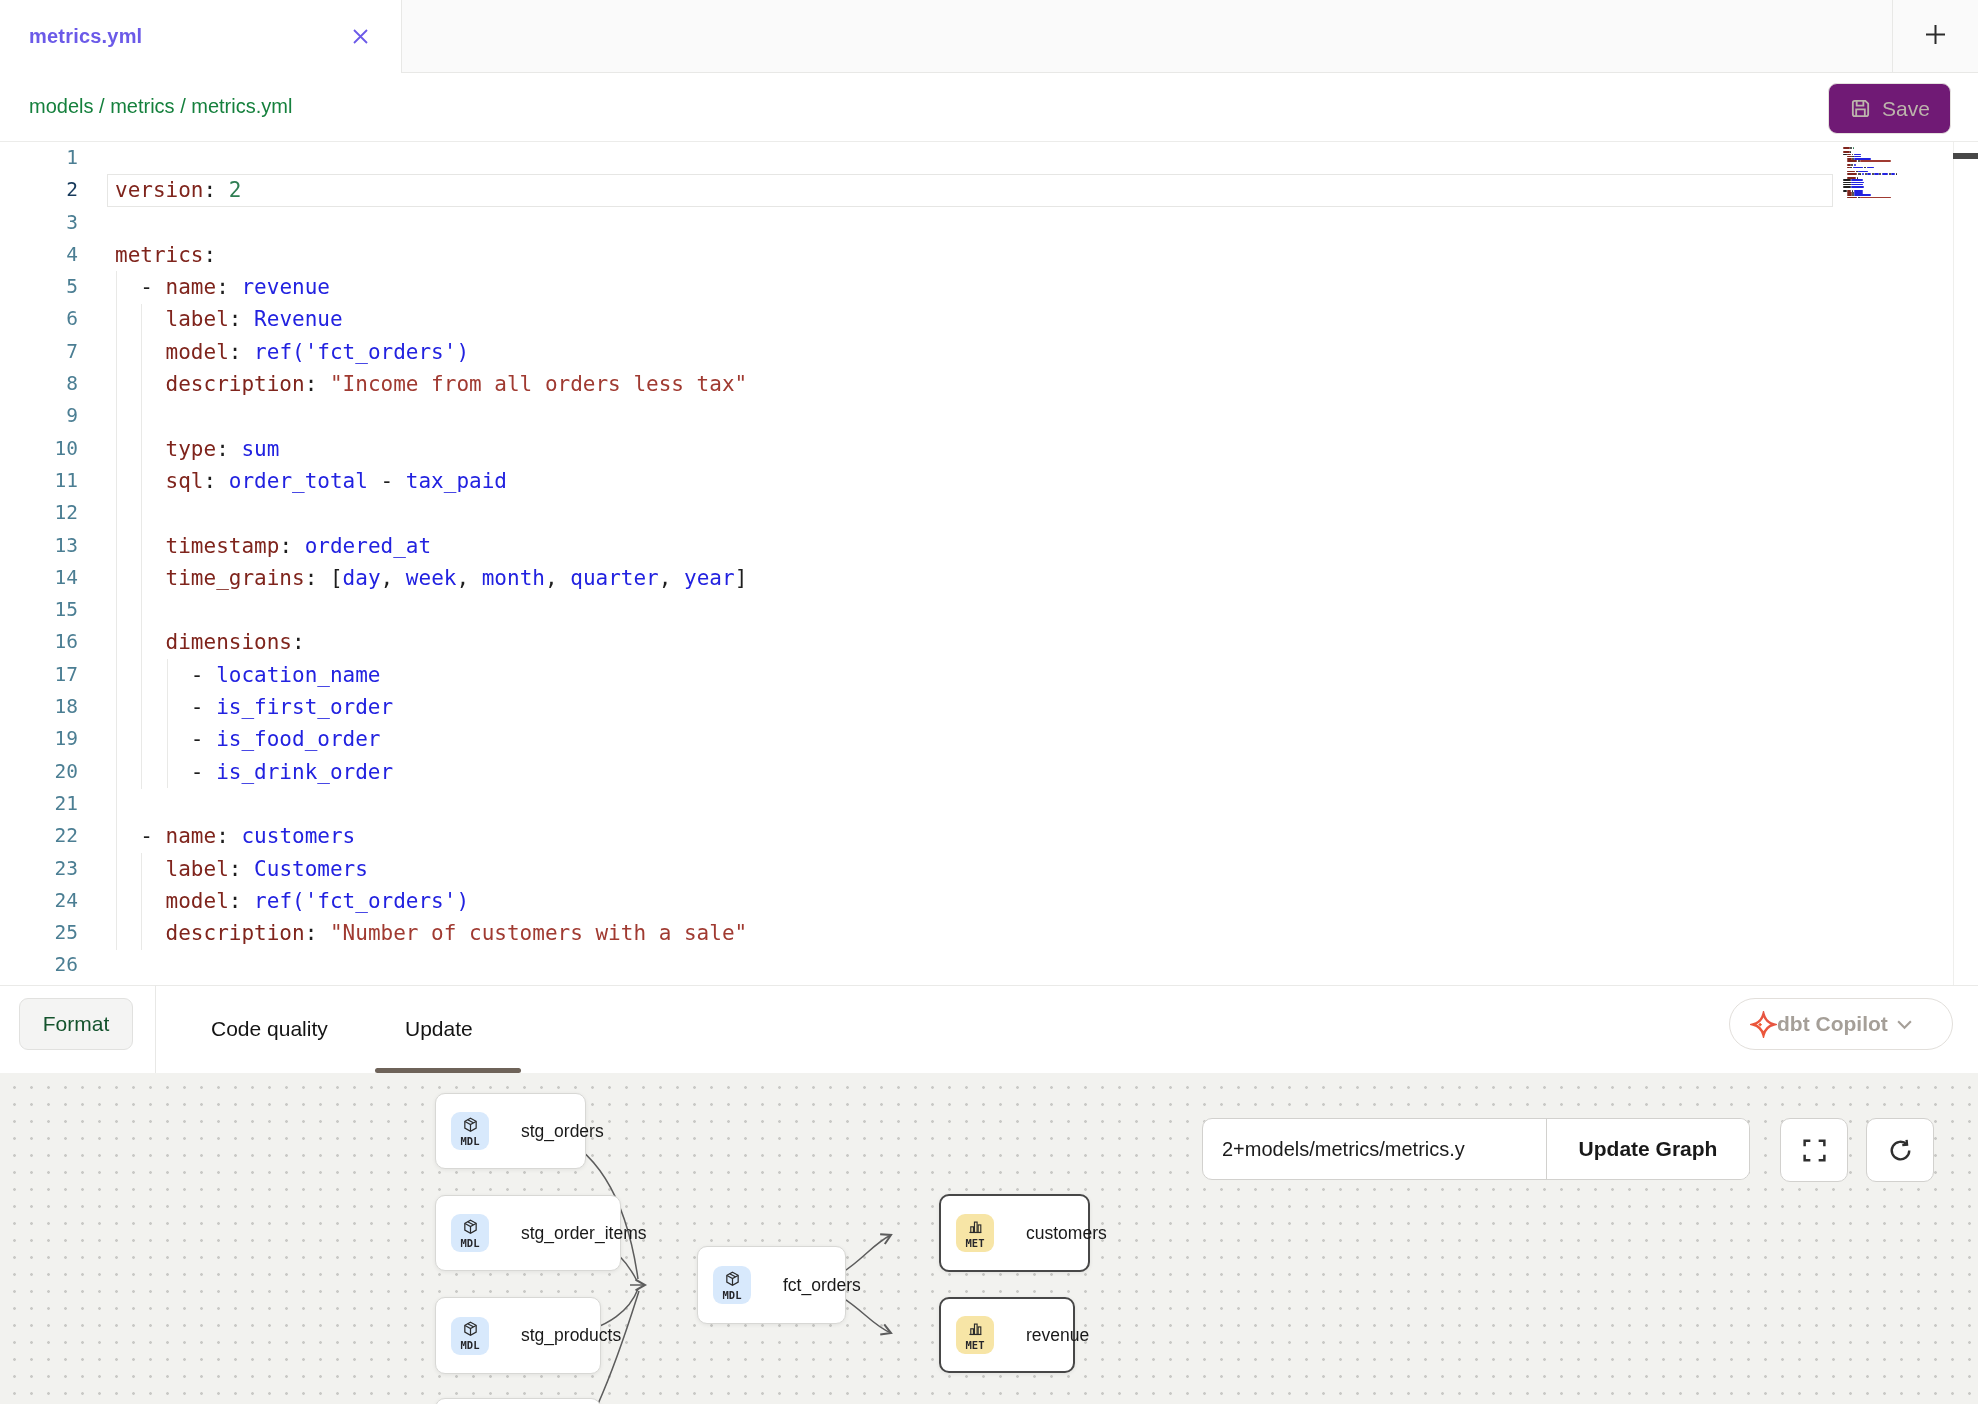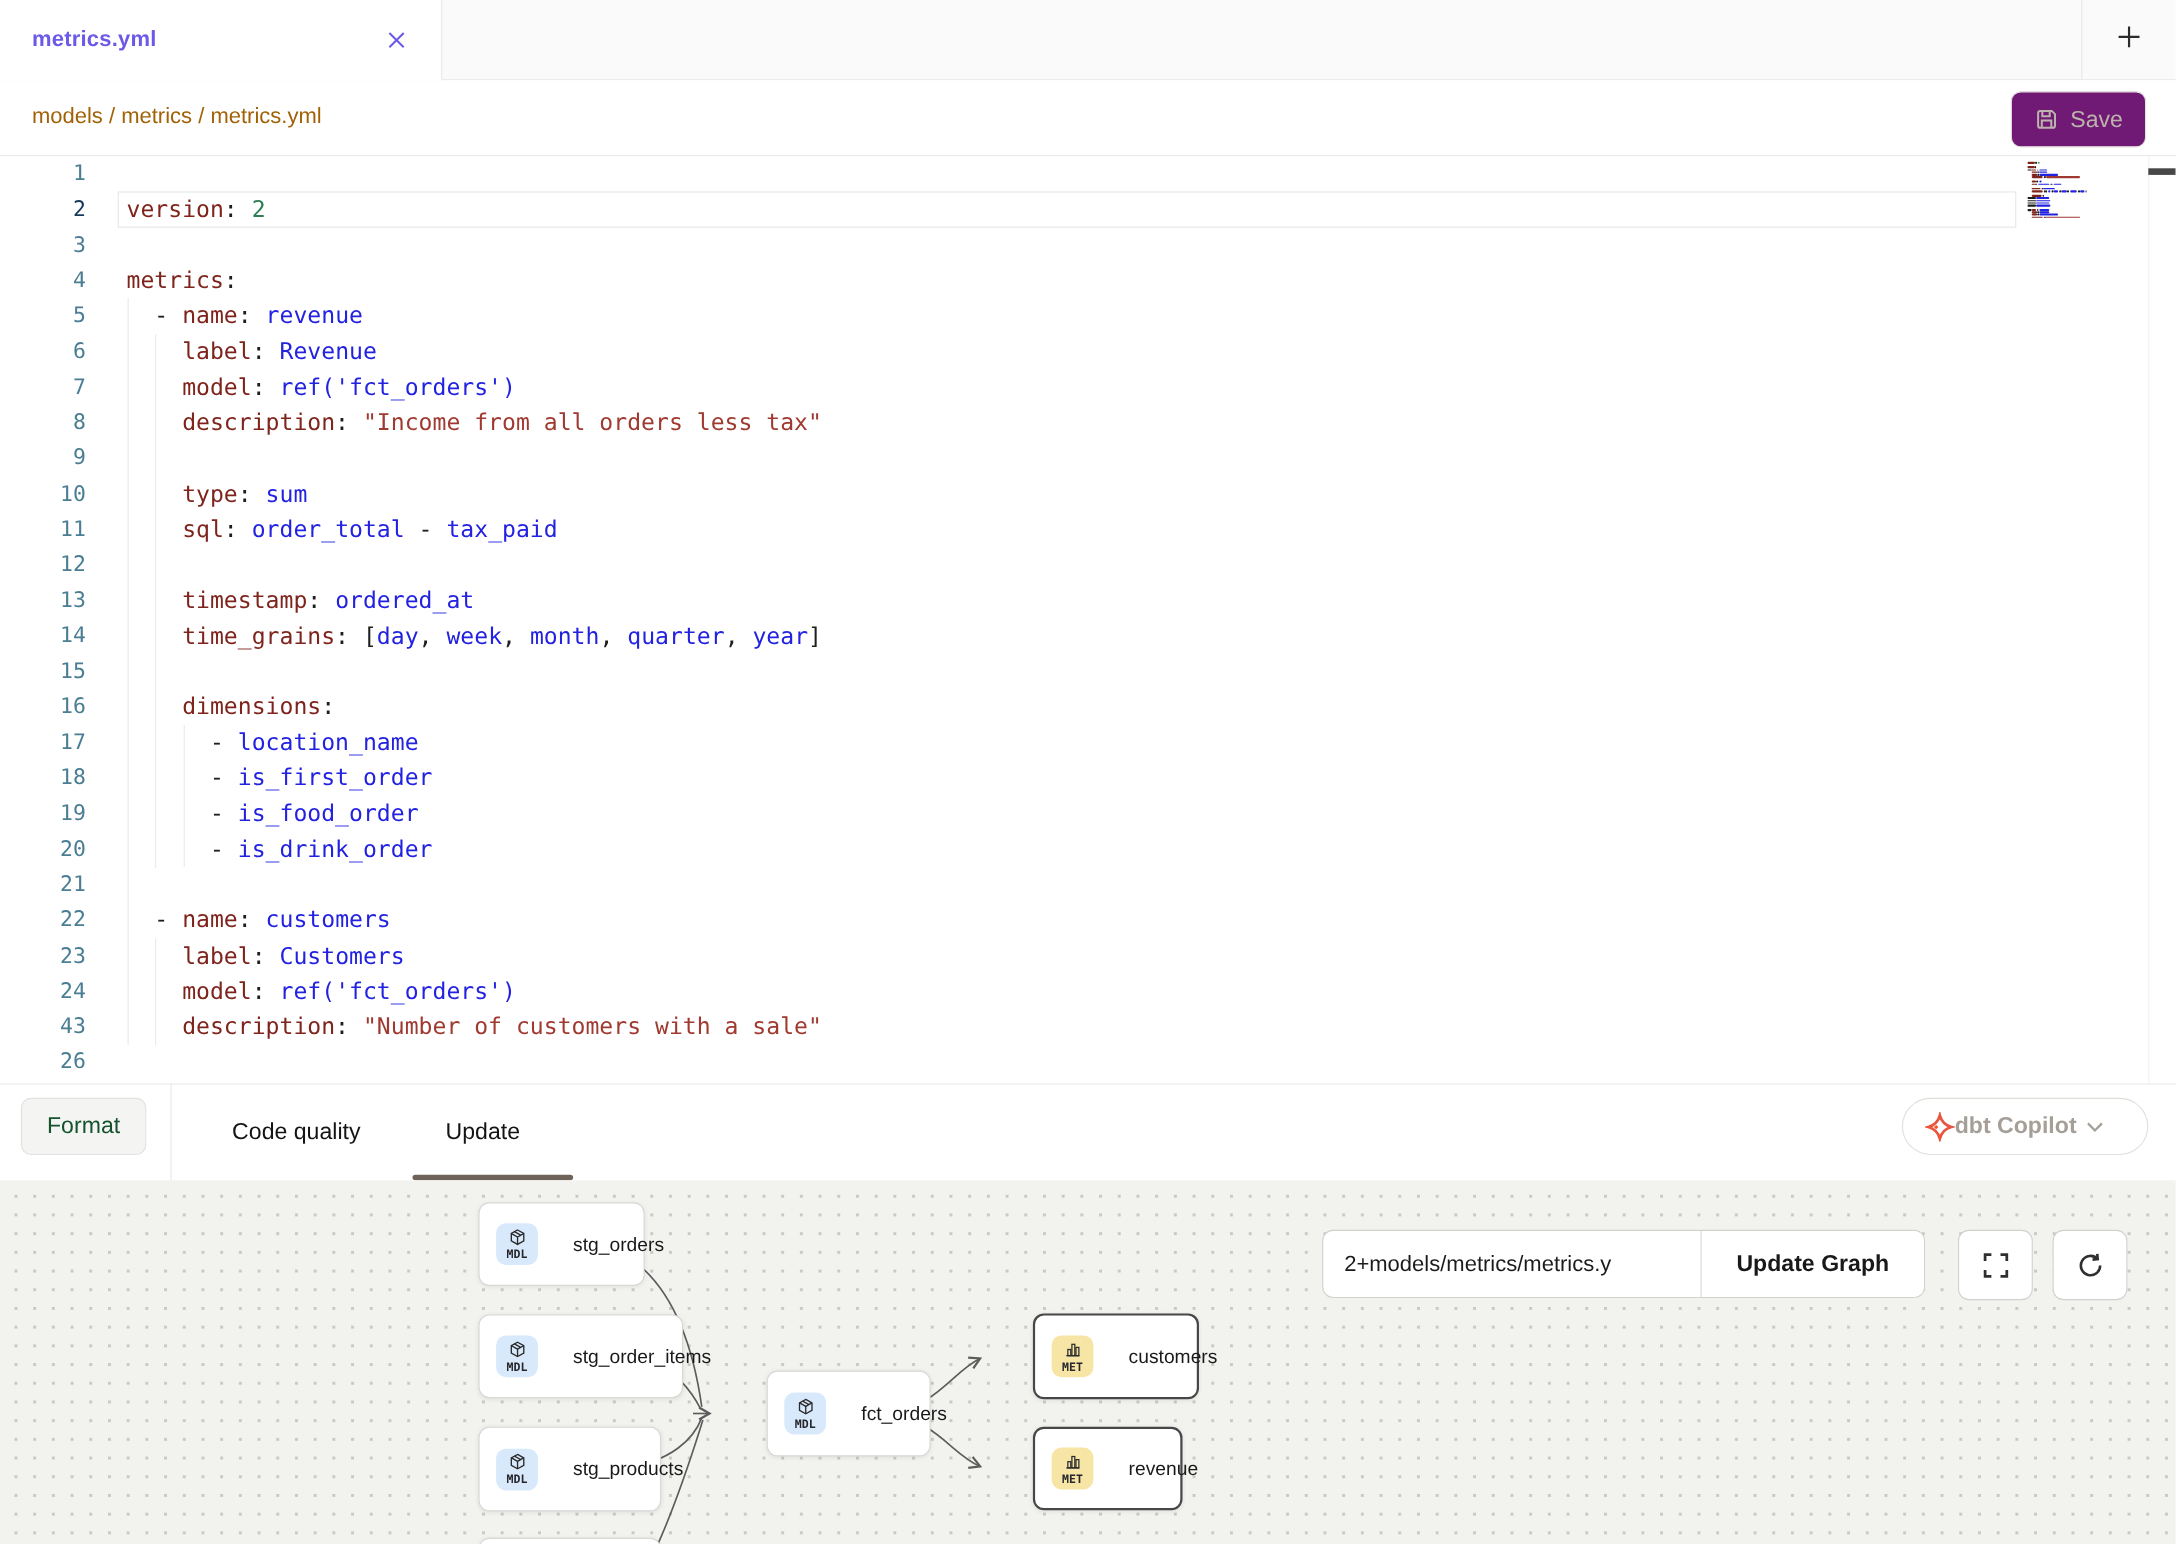--- a/index.html
+++ b/index.html
@@ -11,21 +11,21 @@
   #tabstrip{left:0;top:0;width:1978px;height:72px;background:#fafafa;border-bottom:1px solid #e8e8e6;box-sizing:content-box;}
   #active-tab{left:0;top:0;width:402px;height:73px;background:#fff;border-right:1px solid #e8e8e6;
               display:flex;align-items:center;z-index:3;box-sizing:border-box;}
   .tab-title{margin-left:29px;color:#6b5ae8;font-size:20px;font-weight:600;letter-spacing:.2px;}
   .tab-close{margin-left:auto;margin-right:32px;display:flex;align-items:center;cursor:pointer;}
   #newtab-divider{left:1892px;top:0;width:1px;height:72px;background:#e8e8e6;}
   #newtab-btn{left:1893px;top:0;width:85px;height:72px;display:flex;align-items:center;justify-content:center;cursor:pointer;}
 
   
   #crumb-row{left:0;top:73px;width:1978px;height:67px;background:#fff;}
-  #crumb{left:29px;top:73px;height:67px;line-height:67px;font-size:20px;color:#a16207;}
+  #crumb{left:29px;top:73px;height:67px;line-height:67px;font-size:20px;color:#15803d;}
   #save-btn{left:1828px;top:83px;width:121px;height:49px;border:1px solid #e5e2df;border-radius:9px;
             background:#701a75;color:#bcb4ac;font-size:21px;font-weight:500;
             display:flex;align-items:center;justify-content:center;gap:10px;}
 
   
   #editor{left:0;top:141px;width:1978px;height:844px;background:#fff;border-top:1px solid #ececea;overflow:hidden;}
   #current-line-box{left:107px;top:32px;width:1726px;height:33px;border:1px solid #e6e6e4;box-sizing:border-box;}
   .guide{width:1px;background:#e9e9e7;}
   #code-lines{left:0;top:0;width:1900px;}
   .code-line{display:flex;height:32.3px;font-family:"DejaVu Sans Mono",monospace;font-size:21px;
@@ -137,21 +137,21 @@
       <div class="code-line"><span class="ln">15</span><span class="lc"></span></div>
       <div class="code-line"><span class="ln">16</span><span class="lc"><span class="tk-p">    </span><span class="tk-k">dimensions</span><span class="tk-p">:</span></span></div>
       <div class="code-line"><span class="ln">17</span><span class="lc"><span class="tk-p">      - </span><span class="tk-v">location_name</span></span></div>
       <div class="code-line"><span class="ln">18</span><span class="lc"><span class="tk-p">      - </span><span class="tk-v">is_first_order</span></span></div>
       <div class="code-line"><span class="ln">19</span><span class="lc"><span class="tk-p">      - </span><span class="tk-v">is_food_order</span></span></div>
       <div class="code-line"><span class="ln">20</span><span class="lc"><span class="tk-p">      - </span><span class="tk-v">is_drink_order</span></span></div>
       <div class="code-line"><span class="ln">21</span><span class="lc"></span></div>
       <div class="code-line"><span class="ln">22</span><span class="lc"><span class="tk-p">  - </span><span class="tk-k">name</span><span class="tk-p">: </span><span class="tk-v">customers</span></span></div>
       <div class="code-line"><span class="ln">23</span><span class="lc"><span class="tk-p">    </span><span class="tk-k">label</span><span class="tk-p">: </span><span class="tk-v">Customers</span></span></div>
       <div class="code-line"><span class="ln">24</span><span class="lc"><span class="tk-p">    </span><span class="tk-k">model</span><span class="tk-p">: </span><span class="tk-v">ref('fct_orders')</span></span></div>
-      <div class="code-line"><span class="ln">43</span><span class="lc"><span class="tk-p">    </span><span class="tk-k">description</span><span class="tk-p">: </span><span class="tk-s">"Number of customers with a sale"</span></span></div>
+      <div class="code-line"><span class="ln">25</span><span class="lc"><span class="tk-p">    </span><span class="tk-k">description</span><span class="tk-p">: </span><span class="tk-s">"Number of customers with a sale"</span></span></div>
       <div class="code-line"><span class="ln">26</span><span class="lc"></span></div>
     </div>
   <div class="abs" id="minimap">
       <div class="mm-bar" style="left: 0px; top: 2.15px; width: 6.65px; background: rgb(127, 36, 28);"></div>
       <div class="mm-bar" style="left: 7.15px; top: 2.15px; width: 1.9px; background: rgb(30, 30, 30);"></div>
       <div class="mm-bar" style="left: 9.55px; top: 2.15px; width: 1px; background: rgb(47, 125, 82);"></div>
       <div class="mm-bar" style="left: 0px; top: 6.45px; width: 6.65px; background: rgb(127, 36, 28);"></div>
       <div class="mm-bar" style="left: 7.15px; top: 6.45px; width: 1px; background: rgb(30, 30, 30);"></div>
       <div class="mm-bar" style="left: 0px; top: 8.6px; width: 3.8px; background: rgb(30, 30, 30);"></div>
       <div class="mm-bar" style="left: 4.3px; top: 8.6px; width: 3.8px; background: rgb(127, 36, 28);"></div>

